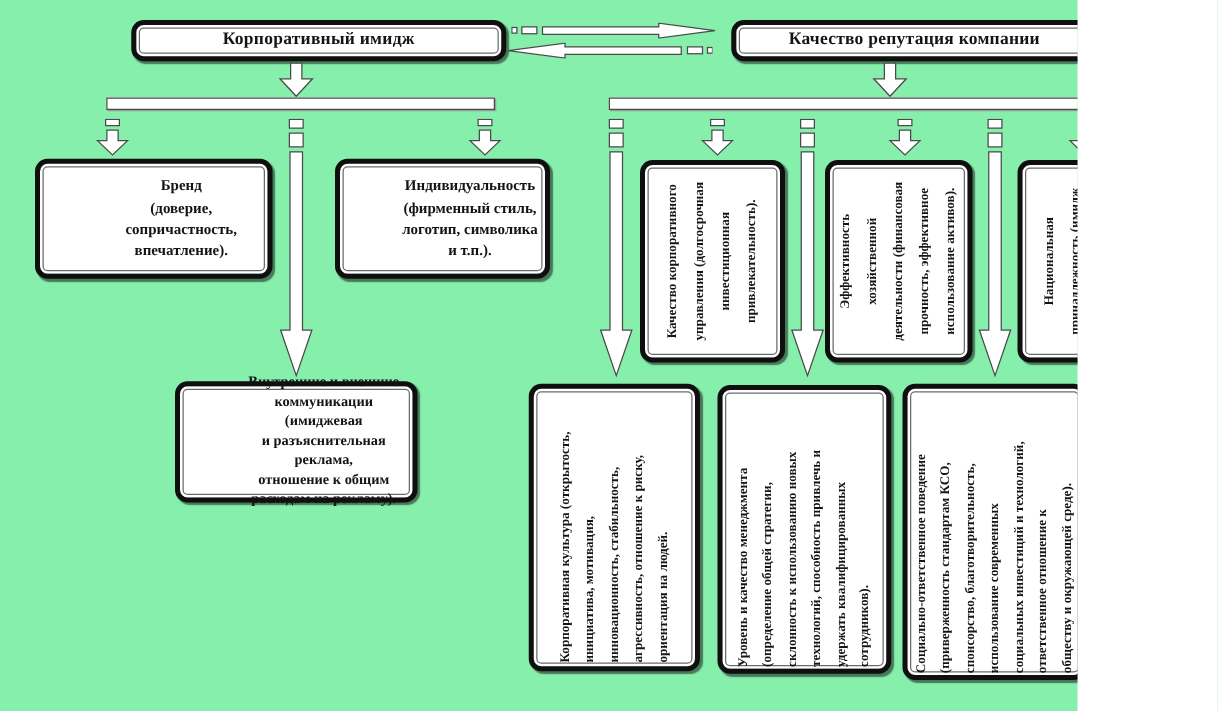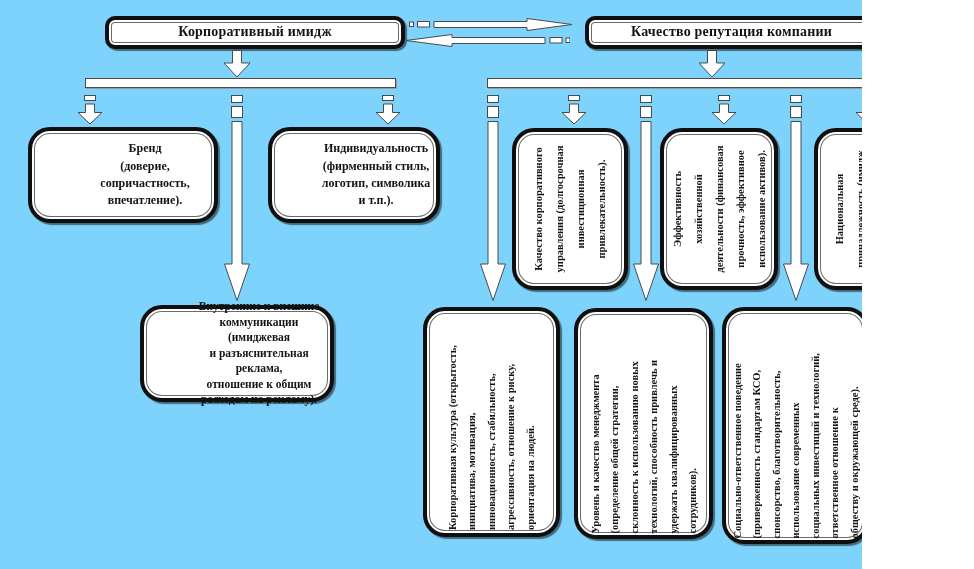--- a/index.html
+++ b/index.html
@@ -1,27 +1,27 @@
 <!DOCTYPE html>
 <html><head>
 <meta charset="utf-8">
 <style>
   html, body { margin: 0; padding: 0; background: #ffffff; }
   .canvas {
-    position: relative; width: 862px; height: 569px; background: #7dd3fc;
+    position: relative; width: 862px; height: 569px; background: #86efac;
     font-family: "Liberation Serif", "DejaVu Serif", serif; color: #141414; overflow: hidden;
   }
   .box {
     position: absolute; background: #ffffff; border: 4px solid #0f0f0f;
     box-shadow: inset 0 0 0 2px #ffffff, inset 0 0 0 3px #6b6b6b, 2px 2px 1px rgba(20,20,20,0.55);
     display: flex; align-items: center; justify-content: center;
     box-sizing: border-box;
   }
   .titlebox { border-radius: 10px; }
-  .roundbox { border-radius: 22px; padding-left: 44px; }
+  .roundbox { border-radius: 10px; padding-left: 44px; }
   .label {
     white-space: pre-line; text-align: center; font-weight: bold; line-height: 1.3;
   }
   .title-label { font-size: 14px; letter-spacing: 0.2px; }
   .node-label { font-size: 12px; line-height: 1.45; padding: 0 4px; }
   .vlabel {
     position: absolute; top: 50%; left: 50%;
     transform: translate(-50%, -50%) rotate(-90deg);
     white-space: pre-line; font-weight: bold; font-size: 10.5px;
   }

